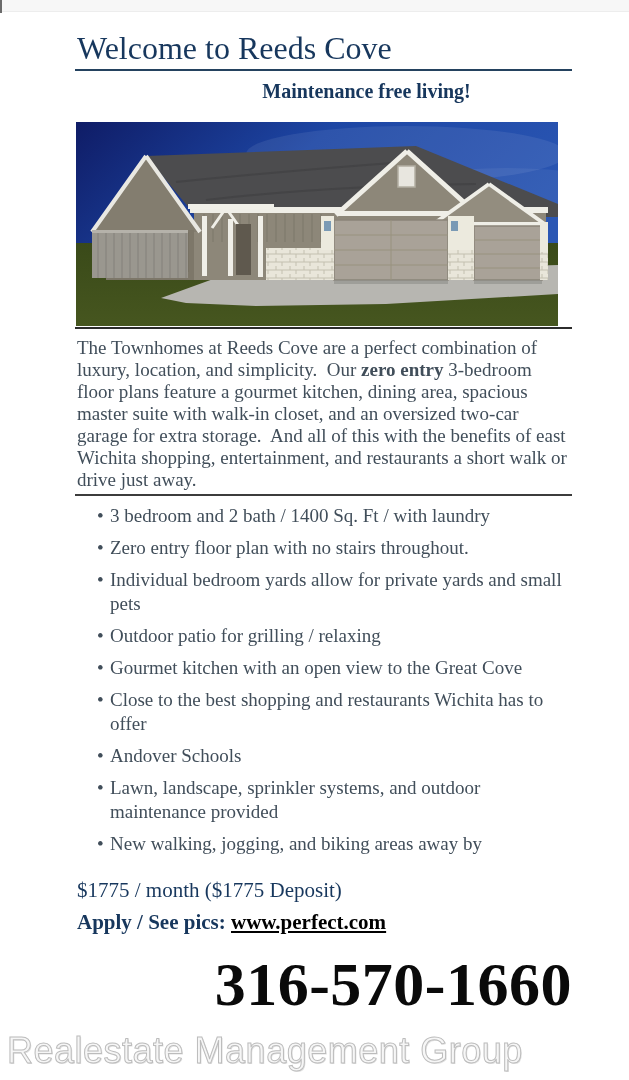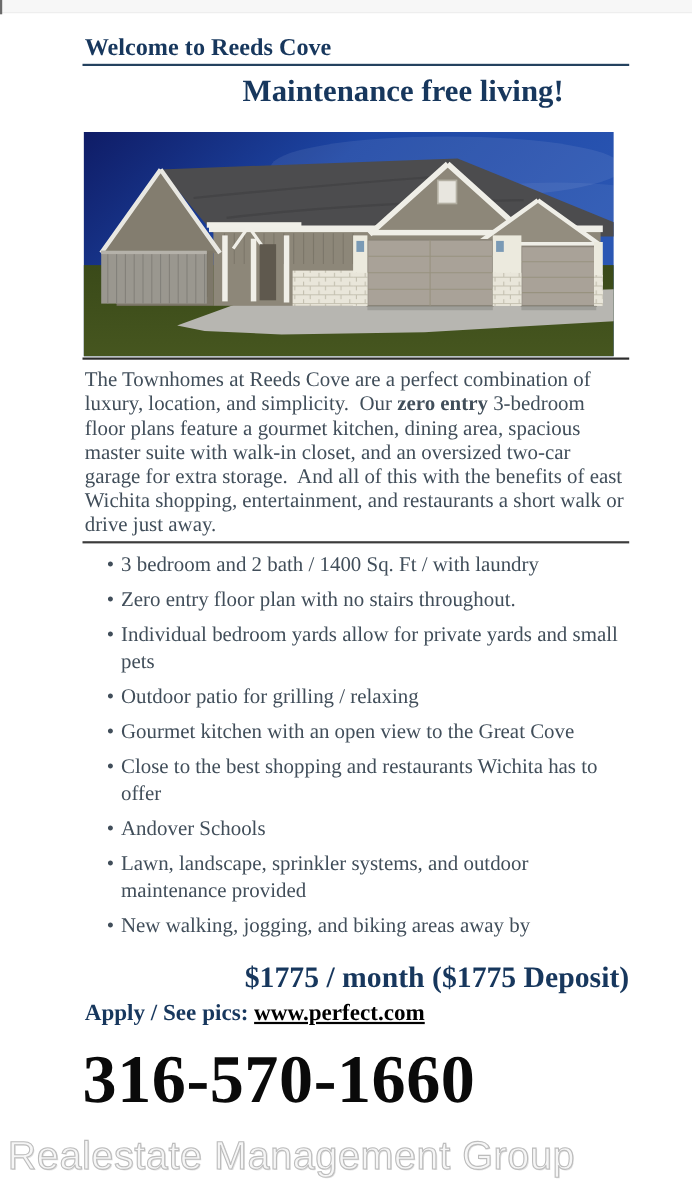--- a/index.html
+++ b/index.html
@@ -4,38 +4,38 @@
 <style>
   html,body{margin:0;padding:0;}
   body{
     width:629px;height:1080px;position:relative;overflow:hidden;
     background:#ffffff;font-family:"Liberation Serif",serif;
   }
   .top-strip{position:absolute;top:0;left:0;width:629px;height:11px;
     background:#f7f7f7;border-bottom:1px solid #ededed;}
   .corner-tick{position:absolute;top:0;left:0;width:2px;height:13px;background:#6b6b6b;}
   .content{position:absolute;left:75px;top:0;width:497px;}
-  .page-title{margin:31px 0 0 2px;font-size:22px;line-height:1.1;font-weight:bold;color:#17375d;}
+  .page-title{margin:31px 0 0 2px;font-size:32px;line-height:1.1;font-weight:normal;color:#17375d;}
   .title-rule{border:none;border-top:2px solid #24425f;margin:3px 0 0 0;}
   .subtitle{margin:9px 0 0 0;padding-left:86px;text-align:center;
-    font-size:28px;line-height:1.1;font-weight:bold;color:#17375d;}
+    font-size:20px;line-height:1.1;font-weight:bold;color:#17375d;}
   .hero-wrap{margin:20px 0 0 1px;width:482px;height:204px;}
   .hero-wrap svg{display:block;width:482px;height:204px;}
   .hero-rule{border:none;border-top:2px solid #2c2c2c;margin:1px 0 0 0;}
   .description{margin:8px 0 0 2px;font-size:19px;line-height:22px;color:#414e5a;white-space:pre-wrap;}
   .description .bold{font-weight:bold;text-align:center;}
   .body-rule{border:none;border-top:2px solid #3c3c3c;margin:3px 0 0 0;}
   .features{margin:8px 0 0 0;padding:0 0 0 22px;list-style:none;}
   .features li{position:relative;font-size:19px;line-height:24px;color:#414e5a;
     margin:0 0 8px 0;padding-left:13px;}
   .features li::before{content:"\2022";position:absolute;left:0;top:0;color:#414e5a;}
-  .price-line{margin:22px 0 0 2px;font-size:27px;line-height:24px;font-weight:bold;color:#17375d;text-align:right;}
+  .price-line{margin:22px 0 0 2px;font-size:21px;line-height:24px;font-weight:normal;color:#17375d;}
   .apply-line{margin:8px 0 0 2px;font-size:21px;line-height:24px;font-weight:bold;color:#17375d;}
   .apply-line a{color:#000000;text-decoration:underline;}
-  .phone{margin:16px 0 0 0;text-align:left;font-size:62px;line-height:1.12;
+  .phone{margin:16px 0 0 0;text-align:right;font-size:62px;line-height:1.12;
     font-weight:bold;color:#0a0a0a;letter-spacing:0.5px;}
   .footer-watermark{position:absolute;left:7px;bottom:8px;
     font-family:"Liberation Sans",sans-serif;font-size:36px;letter-spacing:0.5px;
     color:#f6f6f6;-webkit-text-stroke:1px #bcbcbc;text-shadow:1px 1px 0 #e2e2e2;}
 </style>
 </head>
 <body>
 
 <div class="top-strip"></div>
 <div class="corner-tick"></div>

